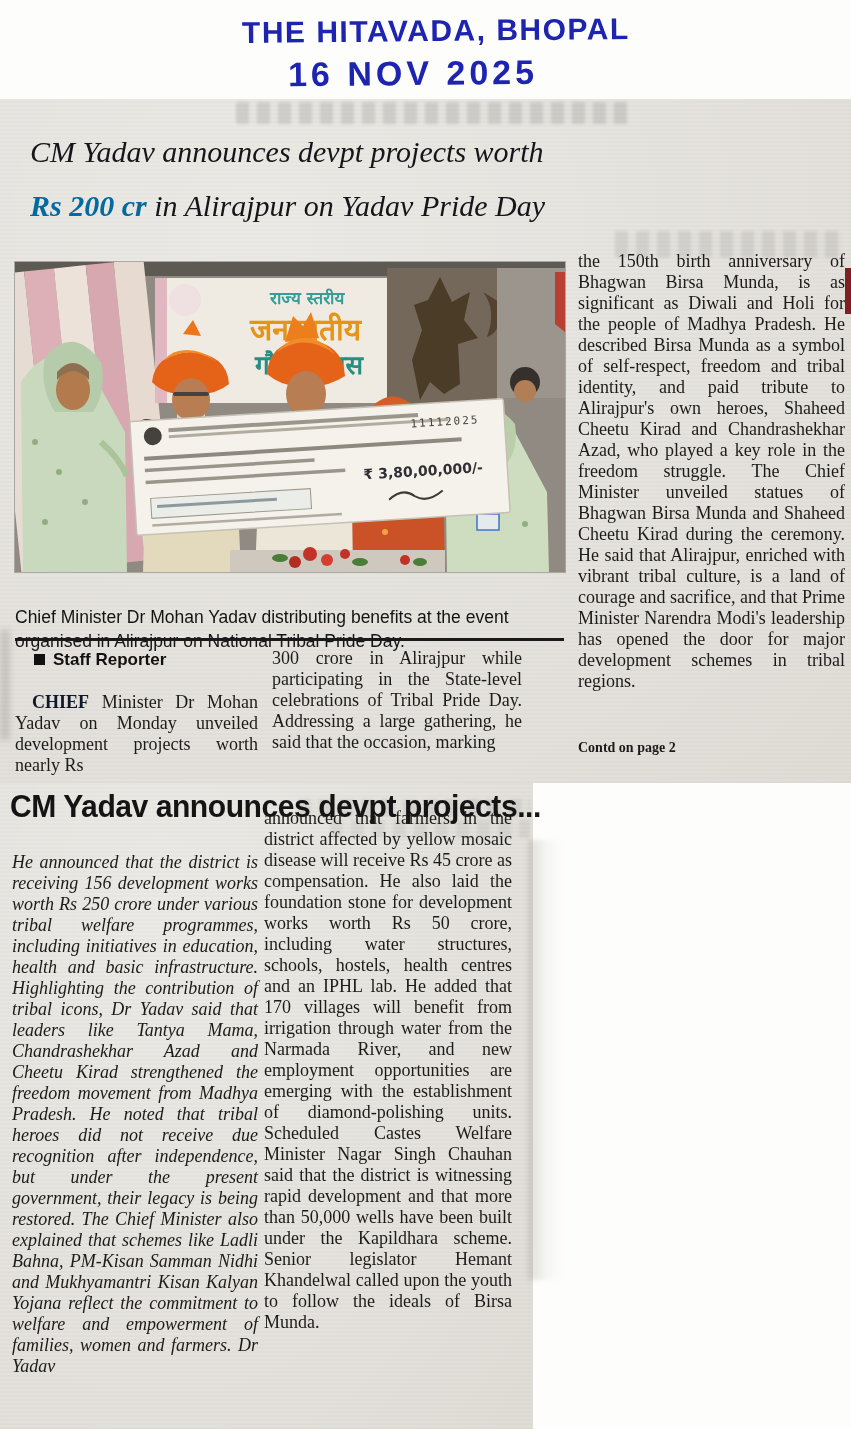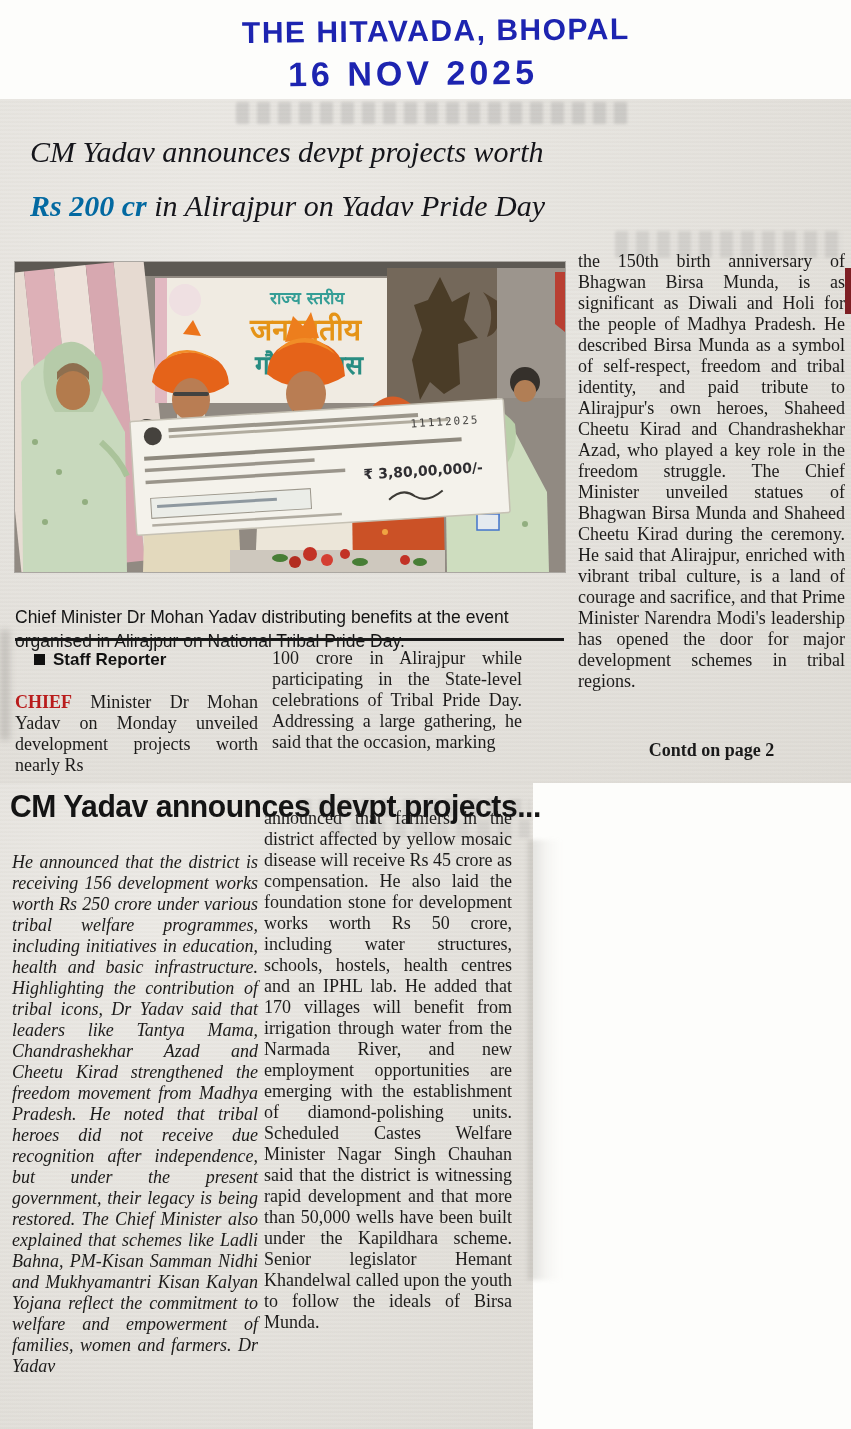--- a/index.html
+++ b/index.html
@@ -49,22 +49,22 @@
   }
   .byline .sq{display:inline-block;width:11px;height:11px;background:#111;margin-right:8px;}
   
   .col{
     font-size:18px;line-height:21px;color:#1c1b1a;
     text-align:justify;text-justify:inter-word;
   }
   .col1a{left:15px;top:692px;width:243px;}
   .col2a{left:272px;top:648px;width:250px;}
   .col3a{left:578px;top:251px;width:267px;}
-  .lead-red{color:#b91c1c;font-weight:700;}
-  .contd{left:578px;top:740px;width:267px;font-weight:700;text-align:center;font-size:18px;color:#1a1a1a;}
+  .lead-red{color:#0f172a;font-weight:700;margin-left:17px;}
+  .contd{left:578px;top:740px;width:267px;font-weight:700;text-align:left;font-size:14px;color:#1a1a1a;}
   
   .headline2{
     left:10px;top:788px;
     font-family:"Liberation Sans", sans-serif;font-weight:700;
     font-size:32px;color:#141414;letter-spacing:-0.5px;
     transform:scaleX(0.94);transform-origin:left top;white-space:nowrap;
   }
   .col1b{left:12px;top:852px;width:246px;font-style:italic;}
   .col2b{left:264px;top:808px;width:248px;}
   
@@ -239,19 +239,19 @@
 
   <rect x="0" y="0" width="550" height="310" fill="#c8b89a" opacity="0.07"></rect>
 </svg>
 </div>
 
 <div class="abs caption">Chief Minister Dr Mohan Yadav distributing benefits at the event organised in Alirajpur on National Tribal Pride Day.</div>
 <div class="abs rule"></div>
 <div class="abs byline"><span class="sq"></span><span>Staff Reporter</span></div>
 
 <div class="abs col col1a"><span class="lead-red">CHIEF</span><span> Minister Dr Mohan Yadav on Monday unveiled development projects worth nearly Rs</span></div>
-<div class="abs col col2a">100 crore in Alirajpur while participating in the State-level celebrations of Tribal Pride Day. Addressing a large gathering, he said that the occasion, marking</div>
+<div class="abs col col2a">300 crore in Alirajpur while participating in the State-level celebrations of Tribal Pride Day. Addressing a large gathering, he said that the occasion, marking</div>
 <div class="abs col col3a">the 150th birth anniversary of Bhagwan Birsa Munda, is as significant as Diwali and Holi for the people of Madhya Pradesh. He described Birsa Munda as a symbol of self-respect, freedom and tribal identity, and paid tribute to Alirajpur's own heroes, Shaheed Cheetu Kirad and Chandrashekhar Azad, who played a key role in the freedom struggle. The Chief Minister unveiled statues of Bhagwan Birsa Munda and Shaheed Cheetu Kirad during the ceremony. He said that Alirajpur, enriched with vibrant tribal culture, is a land of courage and sacrifice, and that Prime Minister Narendra Modi's leadership has opened the door for major development schemes in tribal regions.</div>
 <div class="abs contd">Contd on page 2</div>
 
 <div class="abs headline2">CM Yadav announces devpt projects...</div>
 <div class="abs col col1b">He announced that the district is receiving 156 development works worth Rs 250 crore under various tribal welfare programmes, including initiatives in education, health and basic infrastructure. Highlighting the contribution of tribal icons, Dr Yadav said that leaders like Tantya Mama, Chandrashekhar Azad and Cheetu Kirad strengthened the freedom movement from Madhya Pradesh. He noted that tribal heroes did not receive due recognition after independence, but under the present government, their legacy is being restored. The Chief Minister also explained that schemes like Ladli Bahna, PM-Kisan Samman Nidhi and Mukhyamantri Kisan Kalyan Yojana reflect the commitment to welfare and empowerment of families, women and farmers. Dr Yadav</div>
 <div class="abs col col2b">announced that farmers in the district affected by yellow mosaic disease will receive Rs 45 crore as compensation. He also laid the foundation stone for development works worth Rs 50 crore, including water structures, schools, hostels, health centres and an IPHL lab. He added that 170 villages will benefit from irrigation through water from the Narmada River, and new employment opportunities are emerging with the establishment of diamond-polishing units. Scheduled Castes Welfare Minister Nagar Singh Chauhan said that the district is witnessing rapid development and that more than 50,000 wells have been built under the Kapildhara scheme. Senior legislator Hemant Khandelwal called upon the youth to follow the ideals of Birsa Munda.</div>
 
 </body></html>

